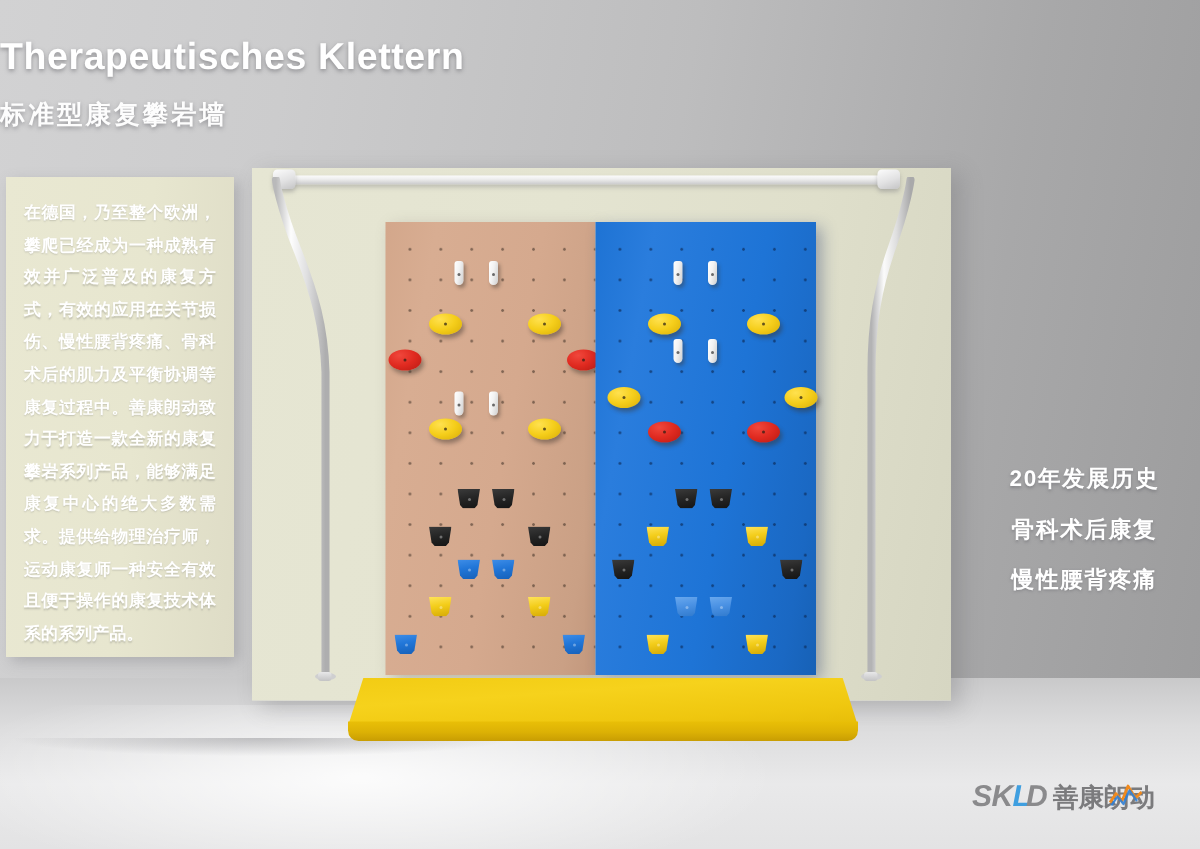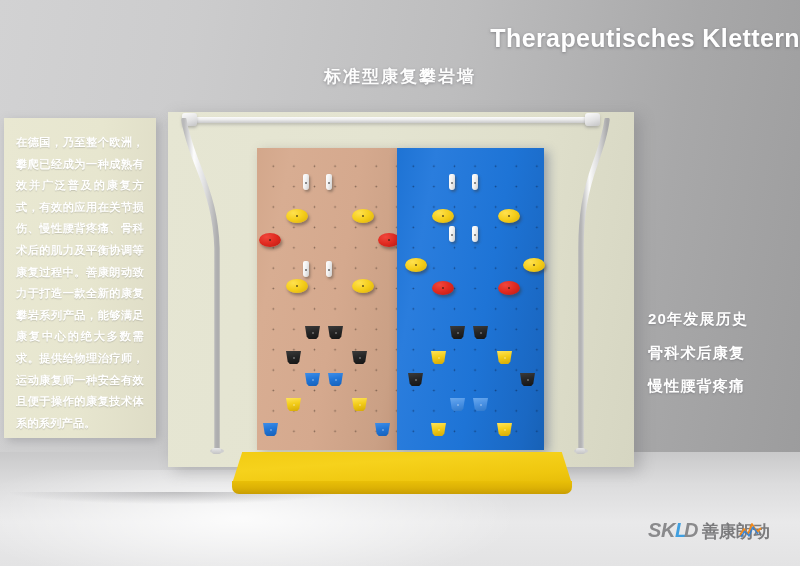--- a/index.html
+++ b/index.html
@@ -18,26 +18,26 @@
     position:absolute; left:0; top:452px; width:800px; height:114px;
     background:linear-gradient(180deg,#c9c9ca 0%,#dcdcdd 28%,#e9e9ea 62%,#e3e3e4 100%);
   }
   #floor-glow {
     position:absolute; left:-40px; top:470px; width:560px; height:120px;
     background:radial-gradient(ellipse at 50% 40%,rgba(255,255,255,.85) 0%,rgba(255,255,255,0) 70%);
     pointer-events:none;
   }
   
   #title-de {
-    position:absolute; left:0; top:24px; width:800px; text-align:right;
+    position:absolute; left:0; top:24px; width:800px; text-align:left;
     font-size:25px; font-weight:bold; color:#ffffff; letter-spacing:.4px;
     text-shadow:0 1px 3px rgba(90,90,95,.55);
   }
   #title-cn {
-    position:absolute; left:0; top:65px; width:800px; text-align:center;
+    position:absolute; left:0; top:65px; width:800px; text-align:left;
     font-size:17px; font-weight:bold; color:#fdfdfd; letter-spacing:2px;
     text-shadow:0 1px 3px rgba(90,90,95,.5);
   }
   
   #desc-panel {
     position:absolute; left:4px; top:118px; width:152px; height:320px;
     background:linear-gradient(95deg,#e9e8d2 0%,#e7e6cf 55%,#dedcc6 100%);
     box-shadow:3px 3px 9px rgba(110,110,115,.35);
   }
   #desc-text {
@@ -47,20 +47,21 @@
     text-shadow:0 1px 1px rgba(150,150,140,.45);
   }
   
   #features {
     position:absolute; left:648px; top:310px; width:150px;
   }
   .feature {
     font-size:15px; font-weight:bold; color:#ffffff; margin-bottom:14.5px;
     letter-spacing:1.2px; text-shadow:0 1px 2px rgba(100,100,105,.5);
     white-space:nowrap;
+    text-align:center;
   }
   
   #backwall {
     position:absolute; left:168px; top:112px; width:466px; height:355px;
     background:linear-gradient(100deg,#e6e6d3 0%,#e4e4d1 40%,#dfdfcb 72%,#d6d6c2 100%);
     box-shadow:6px 4px 14px rgba(105,105,110,.33);
   }
   
   #rail {
     position:absolute; left:184px; top:117px; width:412px; height:6px;

